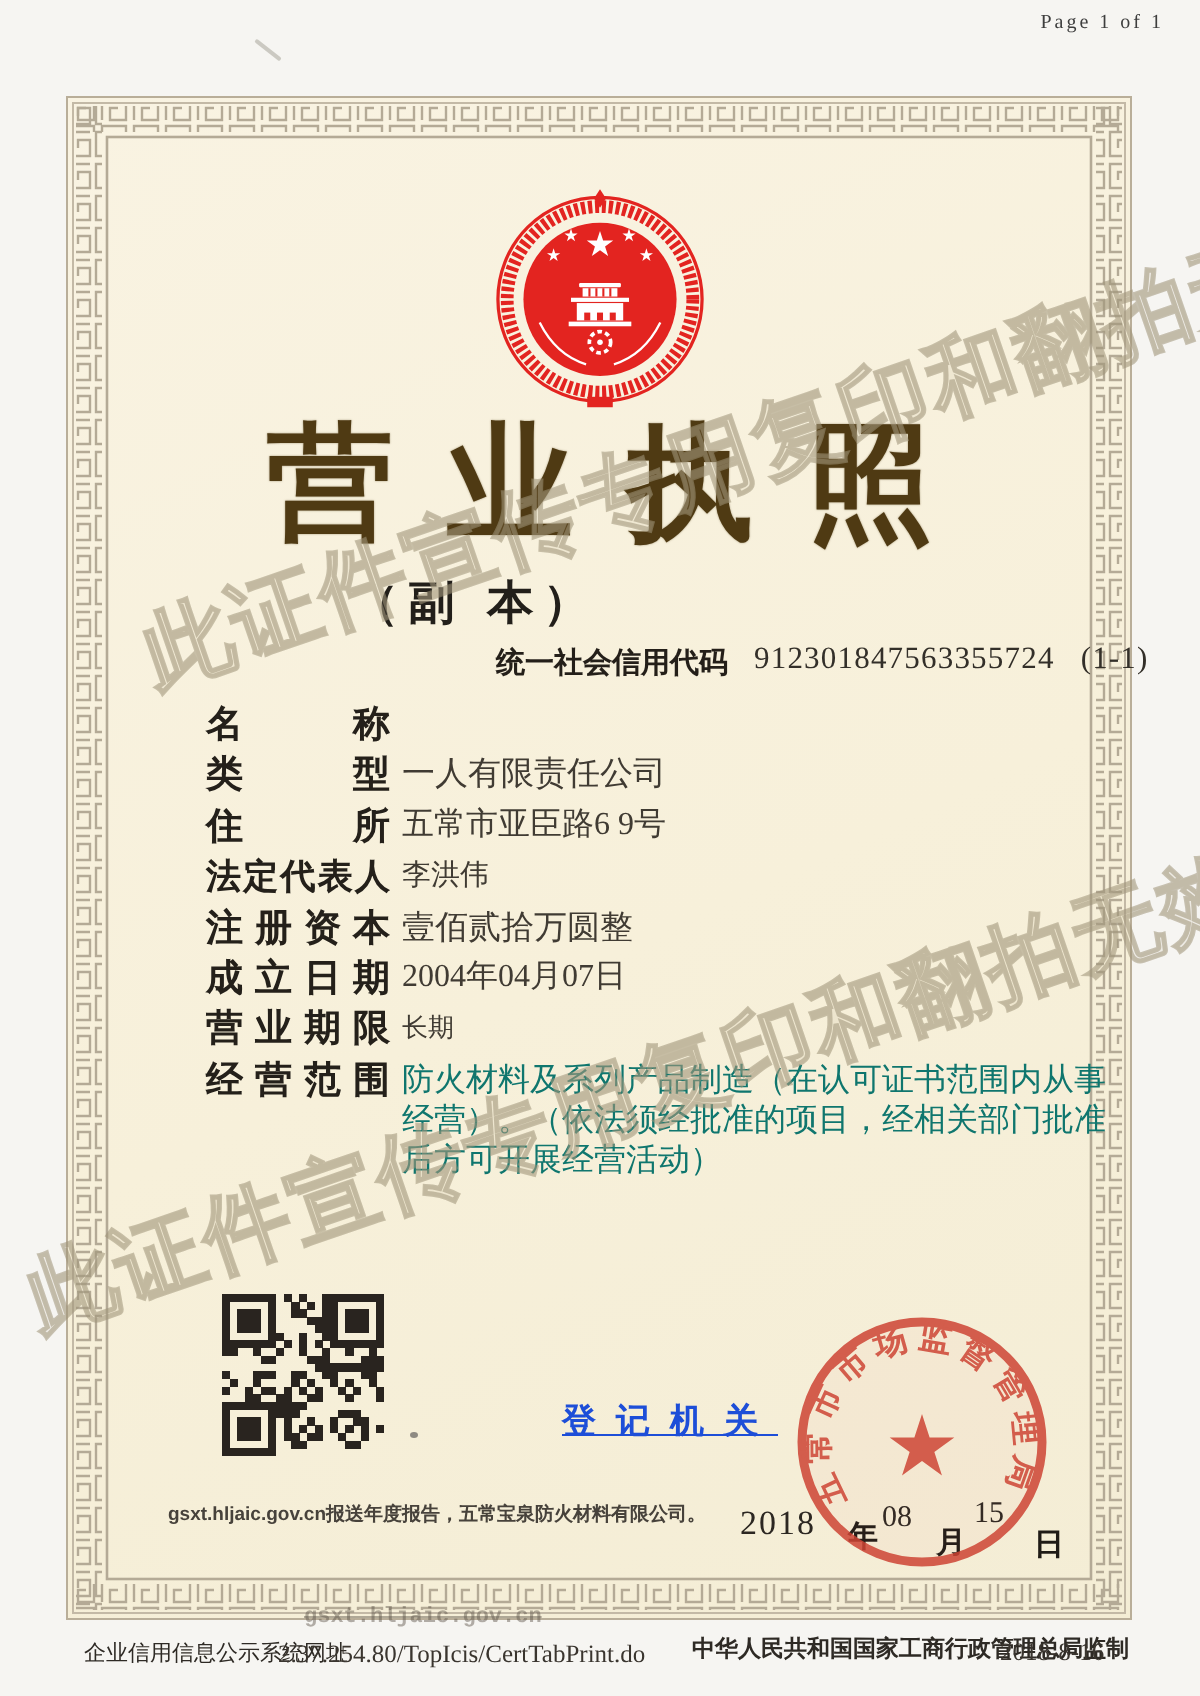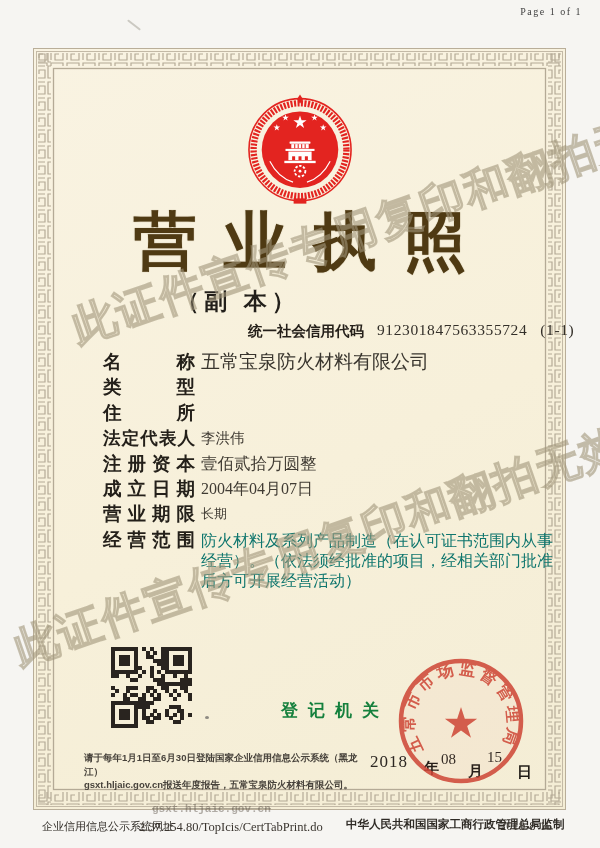--- a/index.html
+++ b/index.html
@@ -63,21 +63,21 @@
   .val-type{font-size:16.5px;}
   .val-address{font-size:16px;}
   .val-legal{font-size:14.5px;}
   .val-capital{font-size:16.5px;}
   .val-established{font-size:16px;}
   .val-term{font-size:13px;}
   .val-scope{font-size:16px;width:368px;line-height:20px;margin-top:2px;color:#0f766e;}
   
   #qr-svg{left:111px;top:647px;}
   #qr-dot{left:205px;top:716px;width:4px;height:3px;background:#8e8a82;border-radius:50%;}
-  #reg-label{left:281px;top:699px;font-size:17px;font-weight:700;color:#15803d;letter-spacing:10px;white-space:nowrap;}
+  #reg-label{left:281px;top:699px;font-size:17px;font-weight:700;color:#1d4ed8;letter-spacing:10px;white-space:nowrap;text-decoration:underline;}
   
   #seal{left:396px;top:656px;opacity:.85;}
   
   .date-num{font-family:"Liberation Serif",serif;color:#2c2722;}
   .date-unit{font-weight:700;color:#1f1b16;}
   #d-year{left:370px;top:752px;font-size:17px;letter-spacing:1px;}
   #d-yu{left:424px;top:759px;font-size:15px;}
   #d-month{left:441px;top:751px;font-size:15px;}
   #d-mu{left:468px;top:762px;font-size:15px;}
   #d-day{left:487px;top:749px;font-size:15px;}
@@ -174,33 +174,34 @@
 <div id="credit-value" class="abs z3">
   <span>912301847563355724</span><span id="credit-suffix">(1-1)</span>
 </div>
 
 <div id="fields" class="abs z3">
     <div class="field-row field-name">
       <div class="field-label chars-2">
         <span>名</span>
         <span>称</span>
       </div>
-      <div class="field-value val-name">五常宝泉防火材料有限公司</div>
     </div>
     <div class="field-row field-type">
       <div class="field-label chars-2">
         <span>类</span>
         <span>型</span>
       </div>
+      <div class="field-value val-type">一人有限责任公司</div>
     </div>
     <div class="field-row field-address">
       <div class="field-label chars-2">
         <span>住</span>
         <span>所</span>
       </div>
+      <div class="field-value val-address">五常市亚臣路6 9号</div>
     </div>
     <div class="field-row field-legal">
       <div class="field-label chars-5">
         <span>法</span>
         <span>定</span>
         <span>代</span>
         <span>表</span>
         <span>人</span>
       </div>
       <div class="field-value val-legal">李洪伟</div>
@@ -472,21 +473,20 @@
 </svg>
 
 <span id="d-year" class="abs z3 date-num">2018</span>
 <span id="d-yu" class="abs z3 date-unit">年</span>
 <span id="d-month" class="abs z3 date-num">08</span>
 <span id="d-mu" class="abs z3 date-unit">月</span>
 <span id="d-day" class="abs z3 date-num">15</span>
 <span id="d-du" class="abs z3 date-unit">日</span>
 
 <div id="footnote" class="abs z3">
-  <div>请于每年1月1日至6月30日登陆国家企业信用信息公示系统（黑龙江）</div>
   <div>gsxt.hljaic.gov.cn报送年度报告，五常宝泉防火材料有限公司。</div>
 </div>
 
 <div id="overprint-url" class="abs z3">gsxt.hljaic.gov.cn</div>
 
 <div id="footer-left" class="abs">企业信用信息公示系统网址</div>
 <div id="footer-url" class="abs z3">2.37.254.80/TopIcis/CertTabPrint.do</div>
 <div id="footer-right" class="abs">中华人民共和国国家工商行政管理总局监制</div>
 <div id="footer-date" class="abs z3">2018-8-16</div>
 

